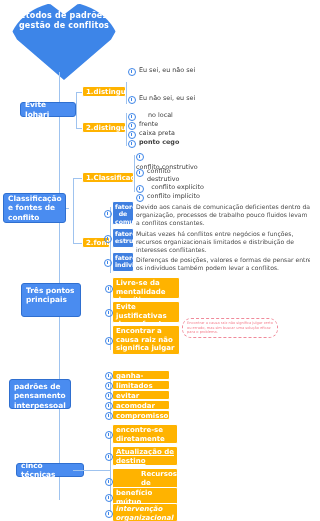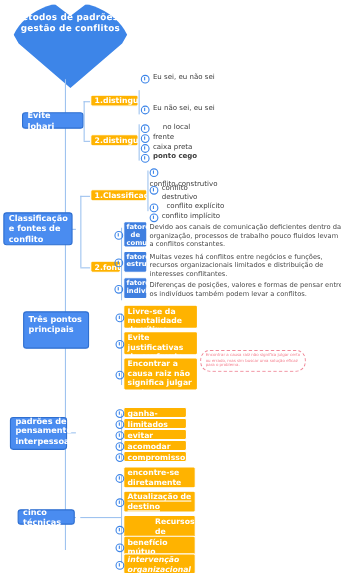--- a/index.html
+++ b/index.html
@@ -181,21 +181,21 @@
 </div>
 <div class="onode" style="left:112px;top:325px;width:68px;height:30px;">
   <span>Encontrar a causa raiz não significa julgar certo ou errado</span>
 </div>
 <div class="chip-bullet" style="left:105px;top:285px;"></div>
 <div class="chip-bullet" style="left:105px;top:309px;"></div>
 <div class="chip-bullet" style="left:105px;top:337px;"></div>
 
 <div class="callout" style="left:182px;top:318px;width:96px;height:20px;">Encontrar a causa raiz não significa julgar certo ou errado, mas sim buscar uma solução eficaz para o problema.</div>
 
-<div class="bnode" style="left:9px;top:379px;width:52px;height:30px;display:flex;align-items:flex-end;">
+<div class="bnode" style="left:9px;top:379px;width:62px;height:30px;display:flex;align-items:flex-start;">
   <span>padrões de pensamento interpessoal</span>
 </div>
 <div class="ln" style="left:110px;top:376px;width:1px;height:42px;"></div>
 
 <div class="onode" style="left:112px;top:370px;width:58px;height:10px;">
   <span>ganha-ganha</span>
 </div>
 <div class="onode" style="left:112px;top:380px;width:58px;height:10px;">
   <span>limitados</span>
 </div>
@@ -207,21 +207,21 @@
 </div>
 <div class="onode" style="left:112px;top:410px;width:58px;height:10px;">
   <span>compromisso</span>
 </div>
 <div class="chip-bullet" style="left:105px;top:372px;"></div>
 <div class="chip-bullet" style="left:105px;top:382px;"></div>
 <div class="chip-bullet" style="left:105px;top:392px;"></div>
 <div class="chip-bullet" style="left:105px;top:402px;"></div>
 <div class="chip-bullet" style="left:105px;top:412px;"></div>
 
-<div class="bnode" style="left:16px;top:463px;width:52px;height:14px;display:flex;align-items:center;">
+<div class="bnode" style="left:16px;top:463px;width:68px;height:14px;display:flex;align-items:center;">
   <span>cinco técnicas</span>
 </div>
 <div class="ln" style="left:110px;top:432px;width:1px;height:80px;"></div>
 <div class="ln" style="left:73px;top:470px;width:37px;height:1px;"></div>
 
 <div class="onode" style="left:112px;top:424px;width:66px;height:20px;">
   <span>encontre-se diretamente</span>
 </div>
 <div class="onode" style="left:112px;top:446px;width:66px;height:20px;text-decoration:underline;">
   <span>Atualização de destino</span>

